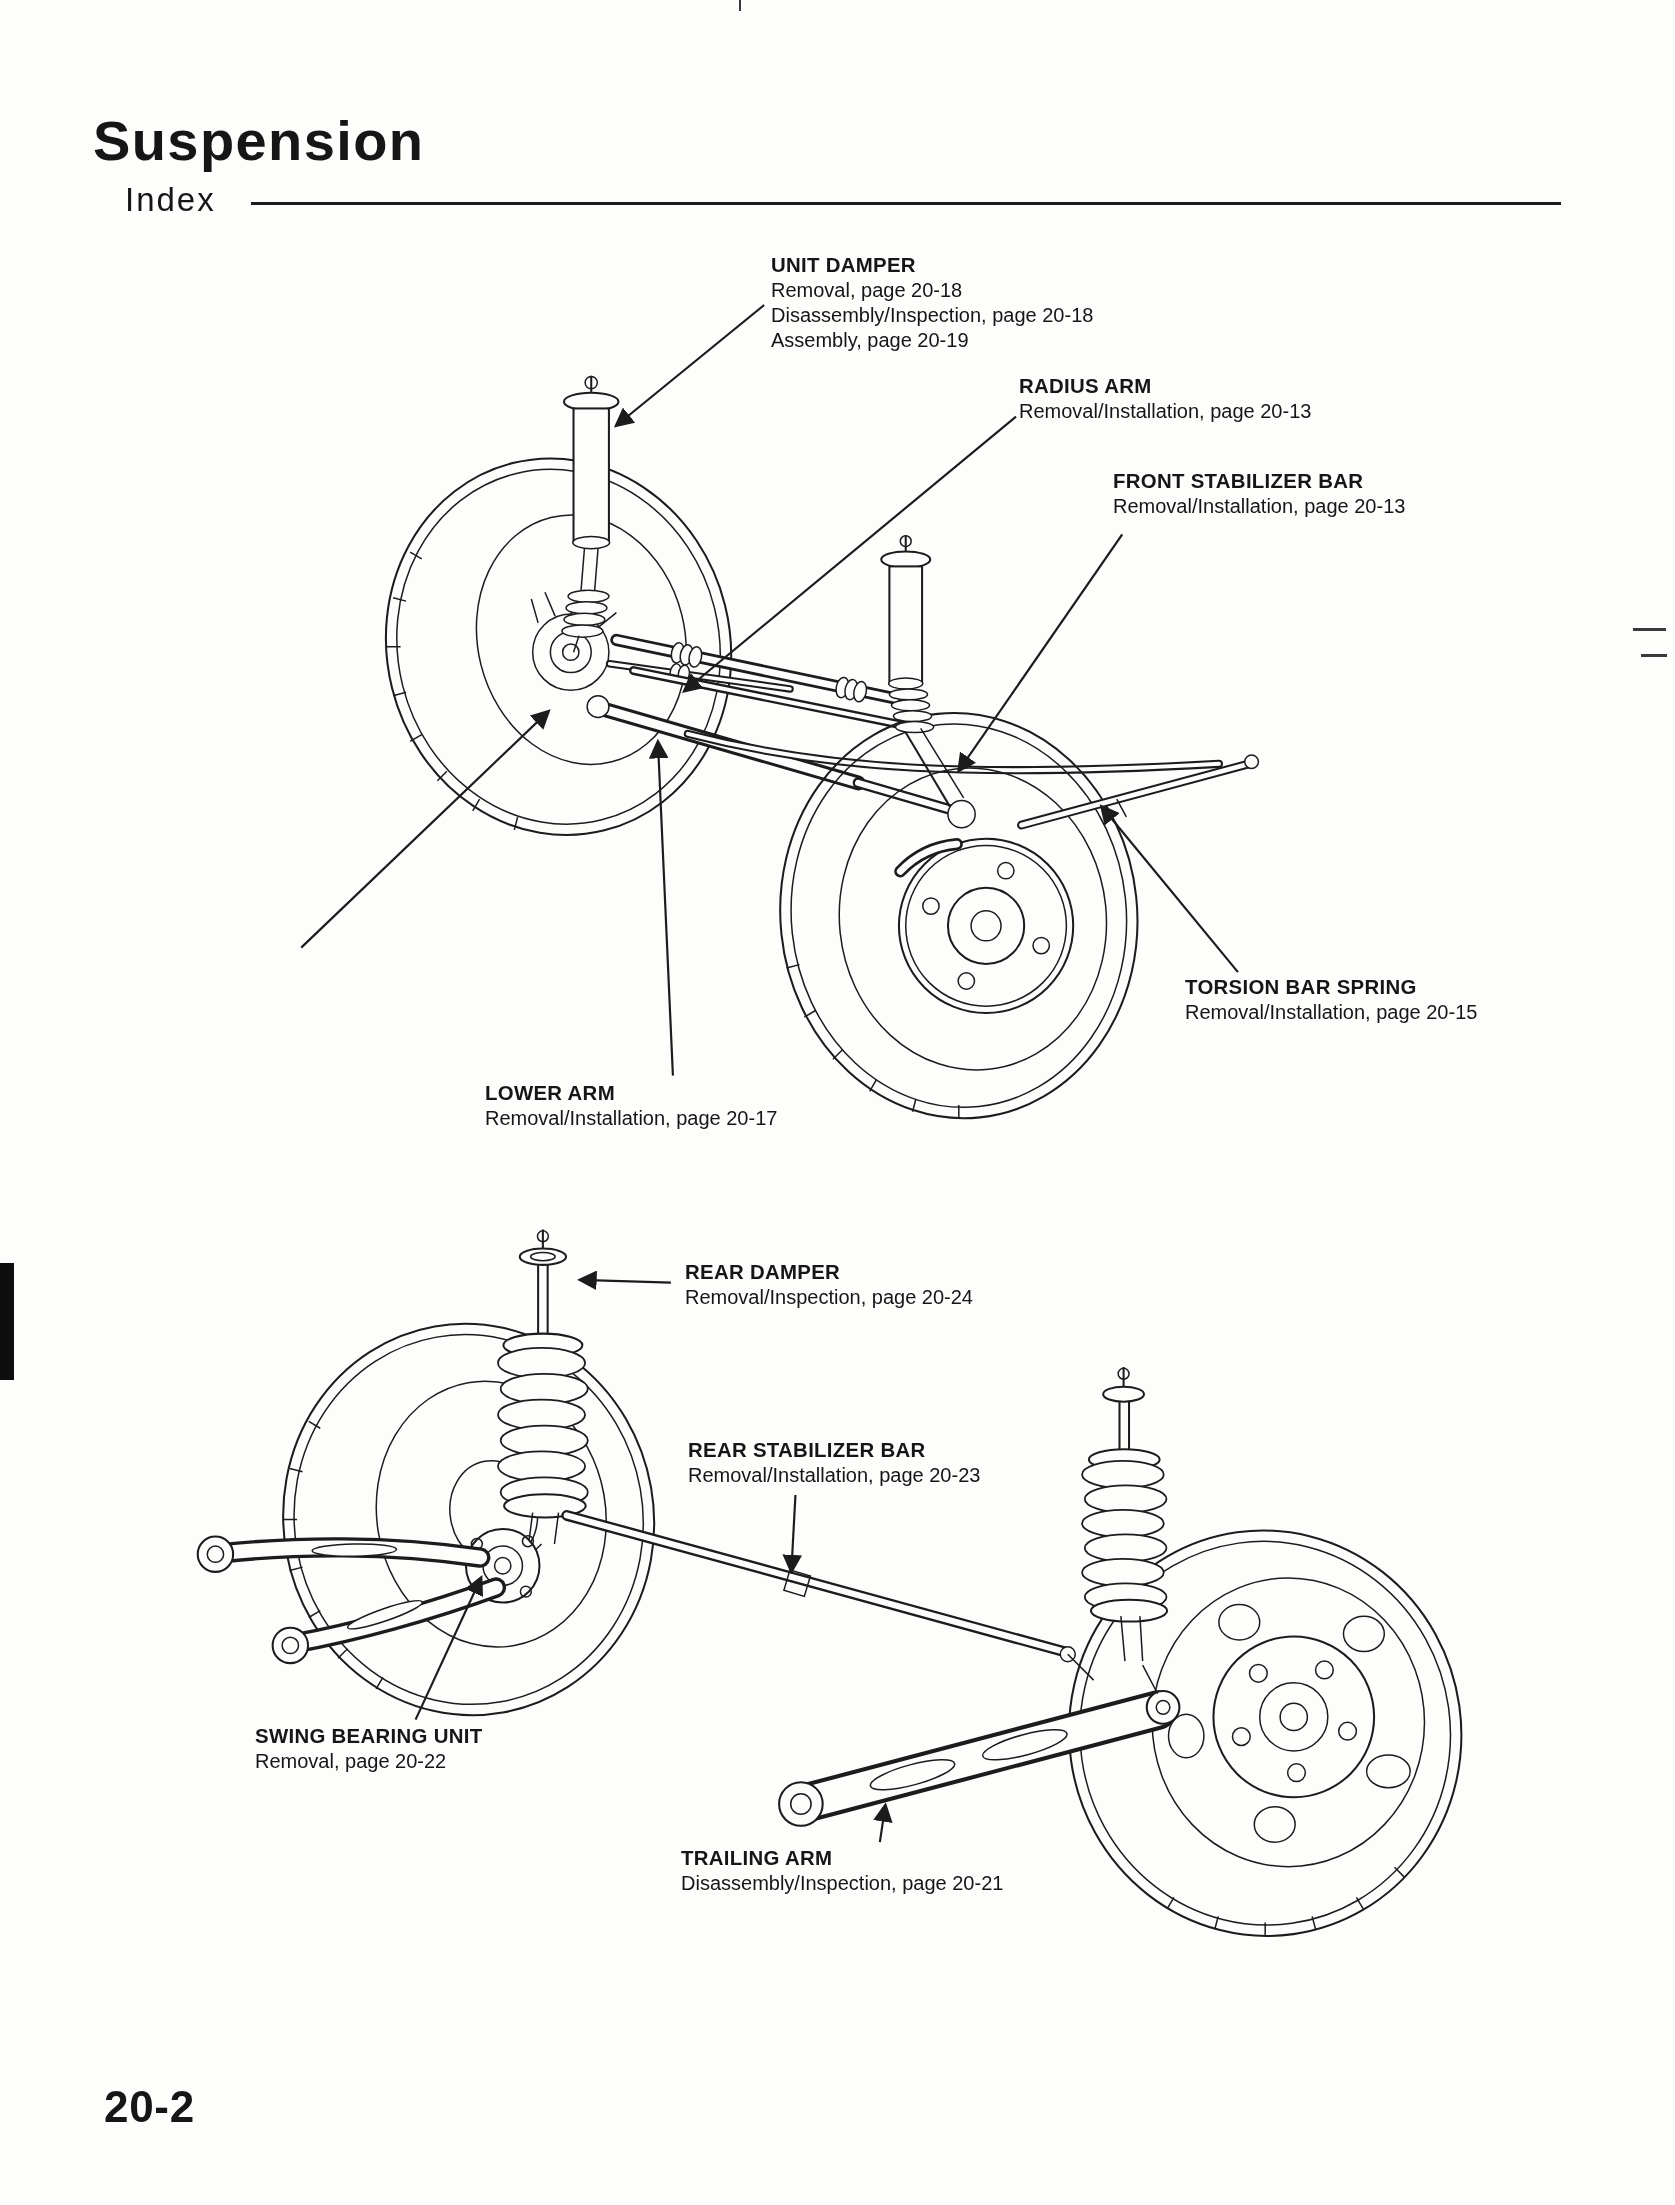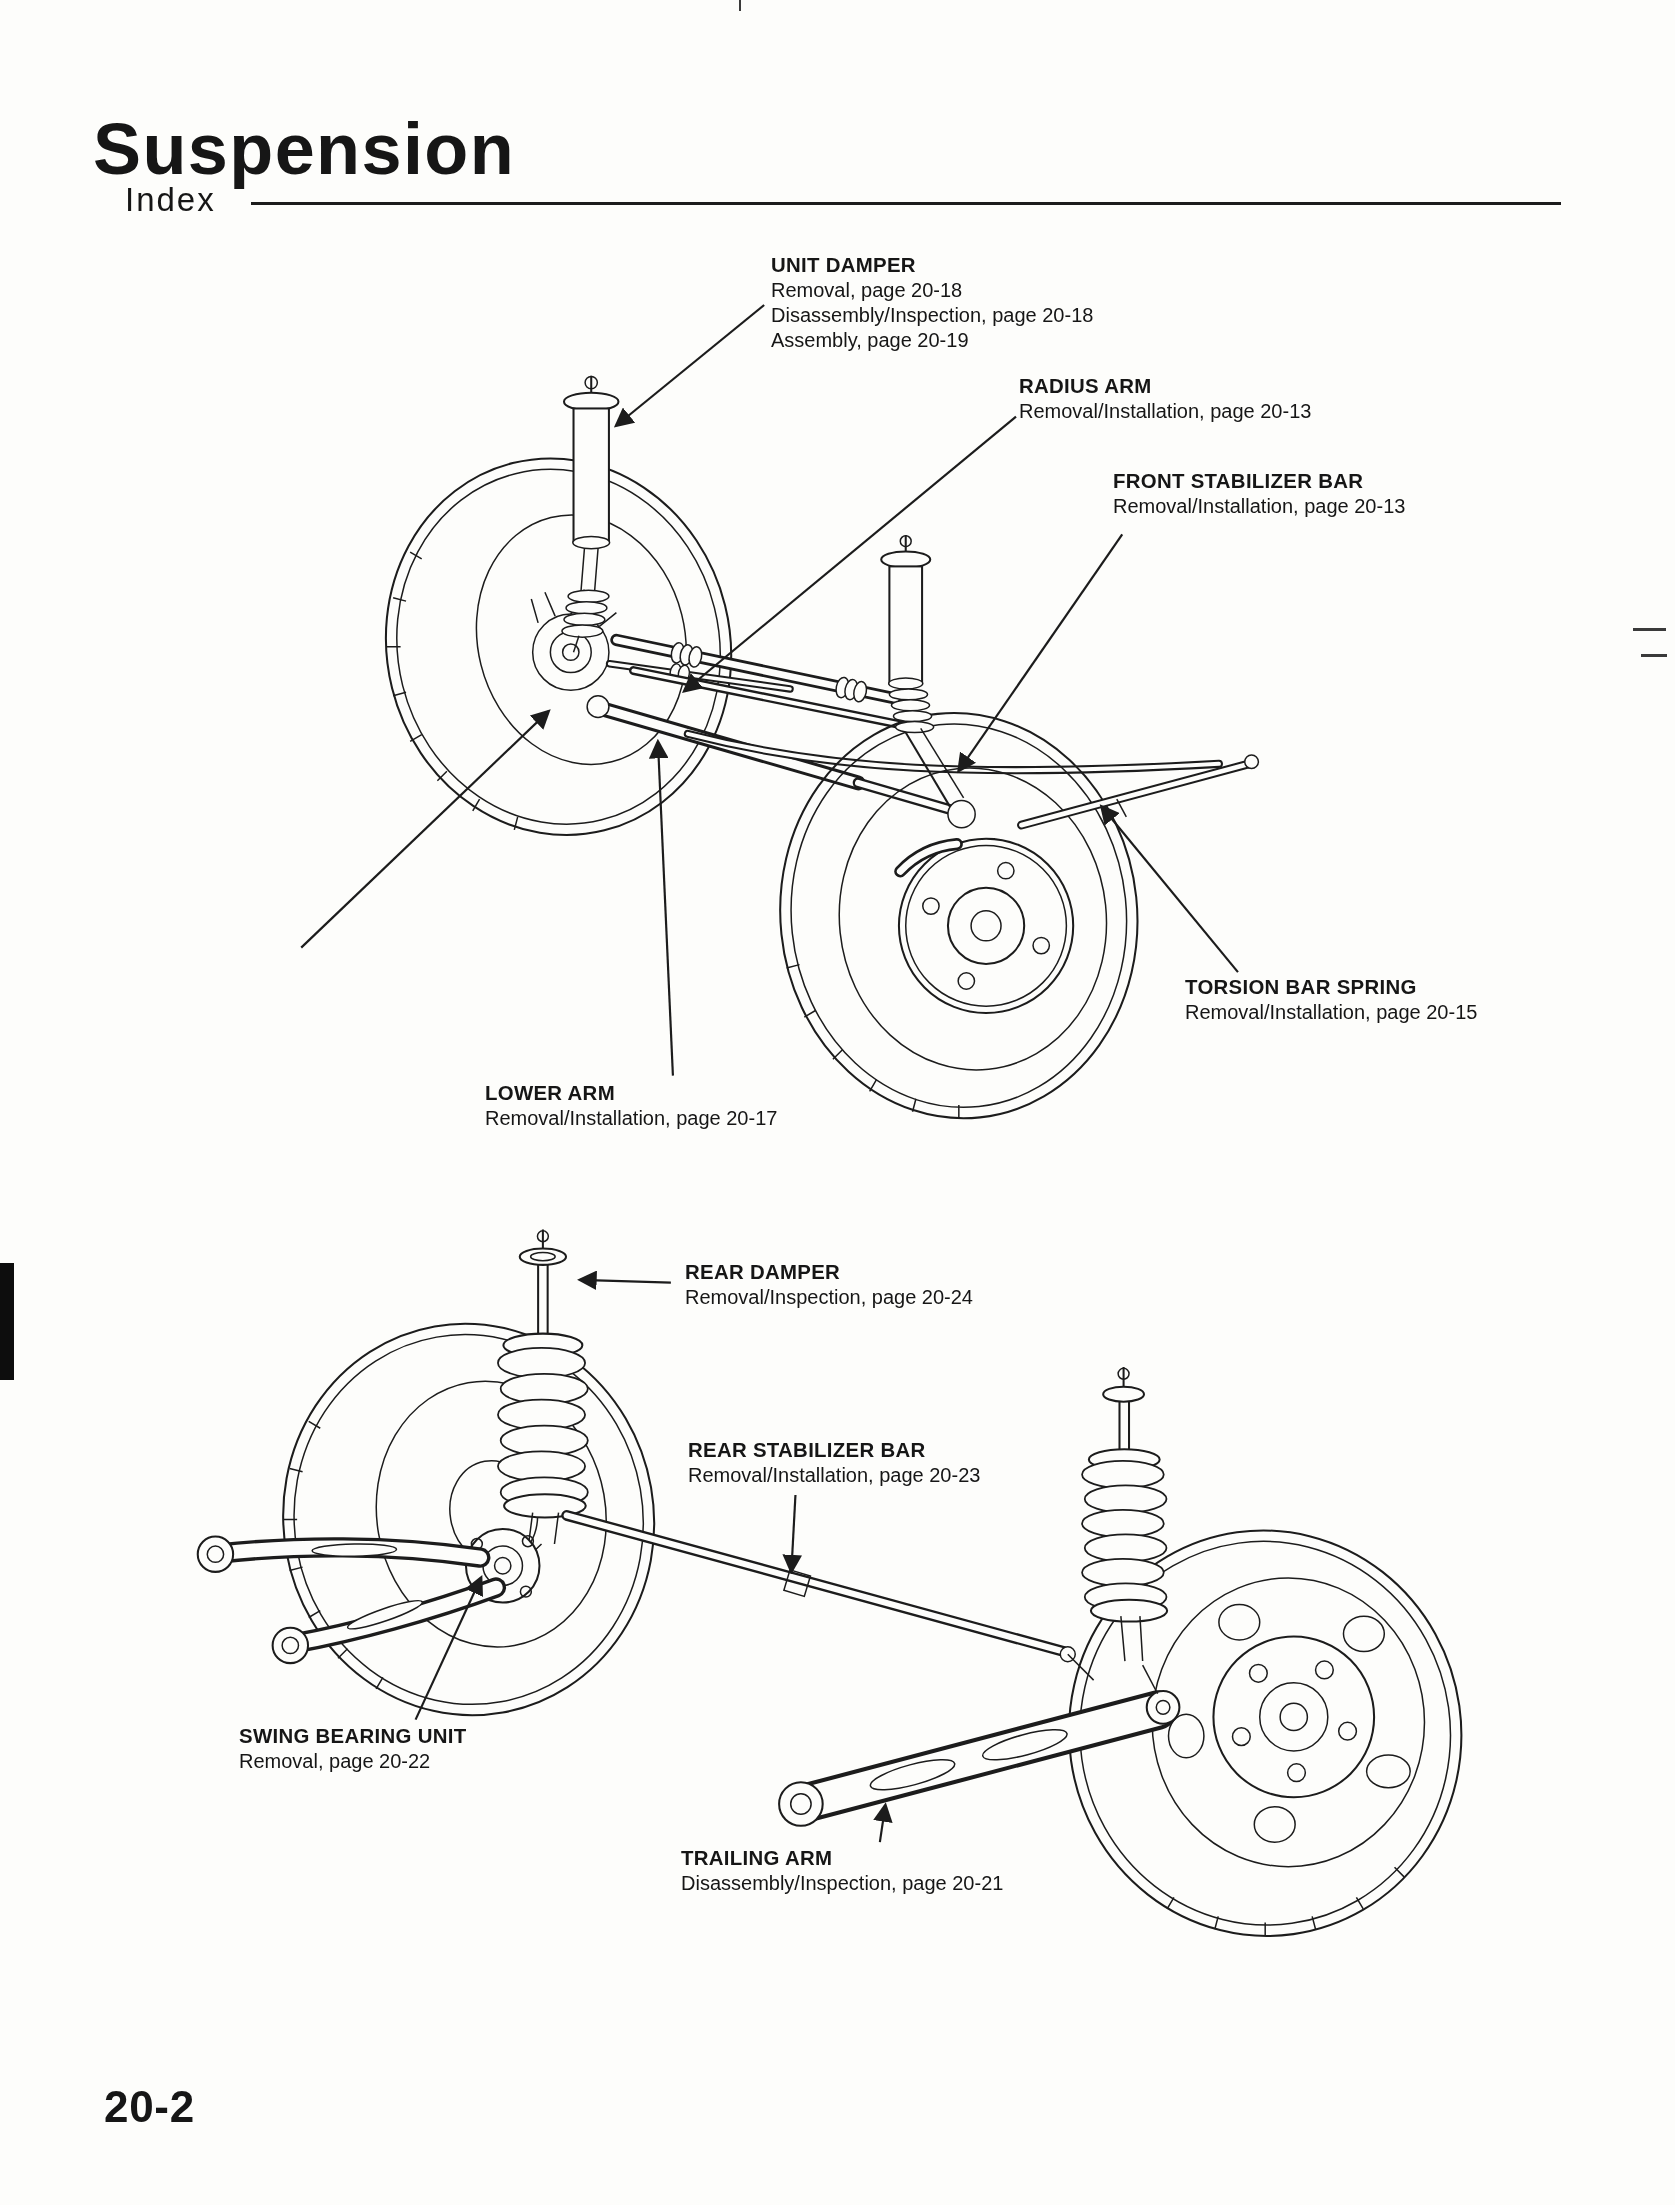--- a/index.html
+++ b/index.html
@@ -7,21 +7,21 @@
   .page {
     position:relative;
     width:1676px; height:2205px;
     background:#fdfdfb;
     font-family:"Liberation Sans", sans-serif;
     color:#161616;
     overflow:hidden;
   }
   .doc-title {
     position:absolute; left:93px; top:108px;
-    font-size:72px; font-weight:bold; letter-spacing:1.4px;
+    font-size:56px; font-weight:bold; letter-spacing:1.4px;
   }
   .index-label {
     position:absolute; left:125px; top:181px;
     font-size:33px; font-weight:normal; letter-spacing:2px;
   }
   .index-rule {
     position:absolute; left:251px; top:202px;
     width:1310px; height:2.7px; background:#1c1c1c;
   }
   .callout { position:absolute; line-height:25px; white-space:nowrap; }
@@ -338,21 +338,21 @@
   <div class="callout" style="left:675px; top:1260px;margin-left:10px;">
     <div class="c-title">REAR DAMPER</div>
     <div class="c-line">Removal/Inspection, page 20-24</div>
   </div>
 
   <div class="callout" style="left:688px; top:1438px;">
     <div class="c-title">REAR STABILIZER BAR</div>
     <div class="c-line">Removal/Installation, page 20-23</div>
   </div>
 
-  <div class="callout" style="left:239px; top:1724px;">
+  <div class="callout" style="left:255px; top:1724px;">
     <div class="c-title">SWING BEARING UNIT</div>
     <div class="c-line">Removal, page 20-22</div>
   </div>
 
   <div class="callout" style="left:681px; top:1846px;">
     <div class="c-title">TRAILING ARM</div>
     <div class="c-line">Disassembly/Inspection, page 20-21</div>
   </div>
 
   <div class="page-number">20-2</div>

